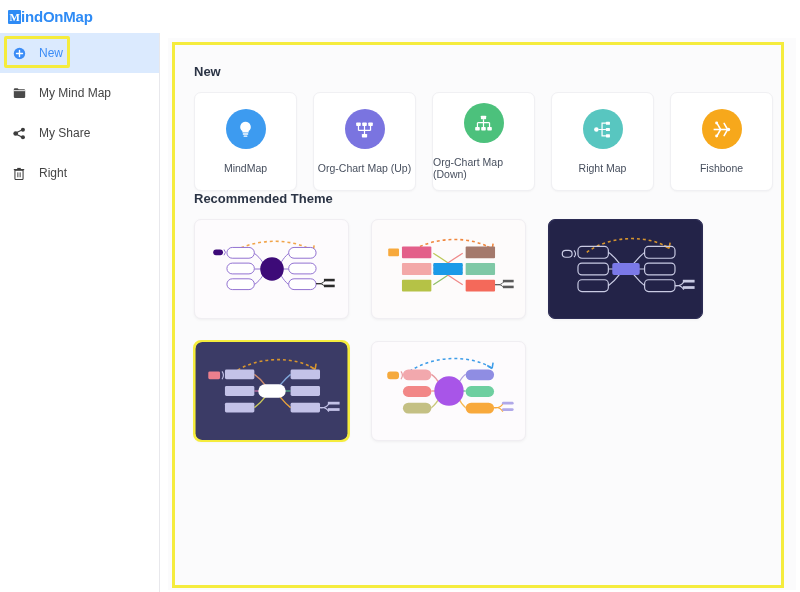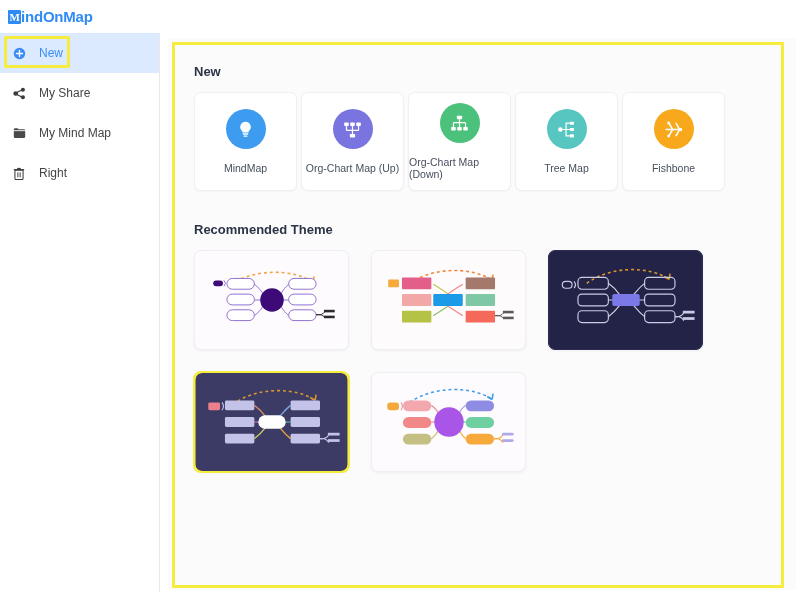--- a/index.html
+++ b/index.html
@@ -59,23 +59,23 @@
     position: absolute; left: 172px; top: 42px; width: 612px; height: 546px;
     border: 3px solid #f5ec3d; pointer-events: none; z-index: 30;
   }
   .main-inner {
     position: absolute; left: 0; top: 0; right: 0; bottom: 0;
     padding: 26px 0 0 26px; background: #fbfbfc;
   }
   .section-title {
     font-size: 13px; font-weight: bold; color: #2b3445; margin-bottom: 13px;
   }
-  .section-title.theme { margin-top: 31px; }
-
-  .card-grid { display: flex; flex-wrap: wrap; gap: 4px; }
+  .section-title.theme { }
+
+  .card-grid { display: flex; flex-wrap: wrap; gap: 16px; }
   .tpl-card {
     width: 103px; height: 99px; background: #fff; border: 1px solid #f0f0f3;
     border-radius: 7px; display: flex; flex-direction: column;
     align-items: center; justify-content: center; cursor: pointer;
     box-shadow: 0 1px 2px rgba(0,0,0,0.035);
   }
   .tpl-ico {
     width: 40px; height: 40px; border-radius: 50%;
     display: flex; align-items: center; justify-content: center;
     margin-bottom: 13px;
@@ -118,46 +118,46 @@
 
     <div class="side-item active">
       <span class="side-ico">
         <svg width="13" height="13" viewBox="0 0 16 16">
             <circle cx="8" cy="8" r="7" fill="#3b8cf6"></circle>
             <path d="M8 4.3v7.4M4.3 8h7.4" stroke="#fff" stroke-width="1.7" stroke-linecap="round"></path>
           </svg>
       </span>
       <span class="side-label">New</span>
       <div class="annot-new"></div>
+    </div>
+
+    <div class="side-item">
+      <span class="side-ico">
+        <svg width="13" height="12" viewBox="0 0 16 14">
+            <path d="M1 2.5A1.5 1.5 0 0 1 2.5 1h3.2l1.3 1.5H13.5A1.5 1.5 0 0 1 15 4v7.5A1.5 1.5 0 0 1 13.5 13h-11A1.5 1.5 0 0 1 1 11.5z" fill="#4a4a4a"></path>
+            <rect x="1" y="3.6" width="14" height="1.1" fill="#fff"></rect>
+          </svg>
+      </span>
+      <span class="side-label">My Mind Map</span>
     </div>
 
     <div class="side-item">
       <span class="side-ico">
         <svg width="13" height="13" viewBox="0 0 16 16">
             <circle cx="12.2" cy="3.4" r="2.5" fill="#3c3c3c"></circle>
             <circle cx="12.2" cy="12.6" r="2.5" fill="#3c3c3c"></circle>
             <circle cx="3.3" cy="8" r="2.9" fill="#3c3c3c"></circle>
             <path d="M4.6 6.8l6.4-3.1M4.6 9.2l6.4 3.1" stroke="#3c3c3c" stroke-width="1.6"></path>
           </svg>
       </span>
       <span class="side-label">My Share</span>
     </div>
 
     <div class="side-item">
       <span class="side-ico">
-        <svg width="13" height="12" viewBox="0 0 16 14">
-            <path d="M1 2.5A1.5 1.5 0 0 1 2.5 1h3.2l1.3 1.5H13.5A1.5 1.5 0 0 1 15 4v7.5A1.5 1.5 0 0 1 13.5 13h-11A1.5 1.5 0 0 1 1 11.5z" fill="#4a4a4a"></path>
-            <rect x="1" y="3.6" width="14" height="1.1" fill="#fff"></rect>
-          </svg>
-      </span>
-      <span class="side-label">My Mind Map</span>
-    </div>
-
-    <div class="side-item">
-      <span class="side-ico">
         <svg width="12" height="13" viewBox="0 0 14 16">
             <path d="M2 4h10v10.2a1.3 1.3 0 0 1-1.3 1.3H3.3A1.3 1.3 0 0 1 2 14.2z" fill="none" stroke="#3c3c3c" stroke-width="1.3"></path>
             <path d="M0.6 3.2h12.8" stroke="#3c3c3c" stroke-width="1.4"></path>
             <path d="M4.8 1.1h4.4v2H4.8z" fill="#3c3c3c"></path>
             <path d="M5.6 6.6v6M8.4 6.6v6" stroke="#3c3c3c" stroke-width="1.2"></path>
           </svg>
       </span>
       <span class="side-label">Right</span>
     </div>
   </div>
@@ -210,21 +210,21 @@
         <div class="tpl-card">
           <div class="tpl-ico" style="background:#58c6c0">
             <svg width="21" height="21" viewBox="0 0 24 24">
                 <rect x="15.9" y="3" width="4.6" height="3.6" rx="0.7" fill="#fff"></rect>
                 <rect x="15.9" y="10.2" width="4.6" height="3.6" rx="0.7" fill="#fff"></rect>
                 <rect x="15.9" y="17.4" width="4.6" height="3.6" rx="0.7" fill="#fff"></rect>
                 <circle cx="5" cy="12" r="2.6" fill="#fff"></circle>
                 <path d="M15.9 4.8h-4.4v7.2M15.9 12H7.6M15.9 19.2h-4.4V12" stroke="#fff" stroke-width="1.4" fill="none"></path>
               </svg>
           </div>
-          <div class="tpl-label">Tree Map</div>
+          <div class="tpl-label">Right Map</div>
         </div>
 
 
         <div class="tpl-card">
           <div class="tpl-ico" style="background:#f7a81b">
             <svg width="21" height="21" viewBox="0 0 24 24">
                 <path d="M3 12h18" stroke="#fff" stroke-width="1.8"></path>
                 <path d="M7 5l4 7-4 7M15 5l4 7-4 7" stroke="#fff" stroke-width="1.8" fill="none" stroke-linecap="round"></path>
                 <circle cx="6.4" cy="4.6" r="1.7" fill="#fff"></circle>
                 <circle cx="6.4" cy="19.4" r="1.7" fill="#fff"></circle>

